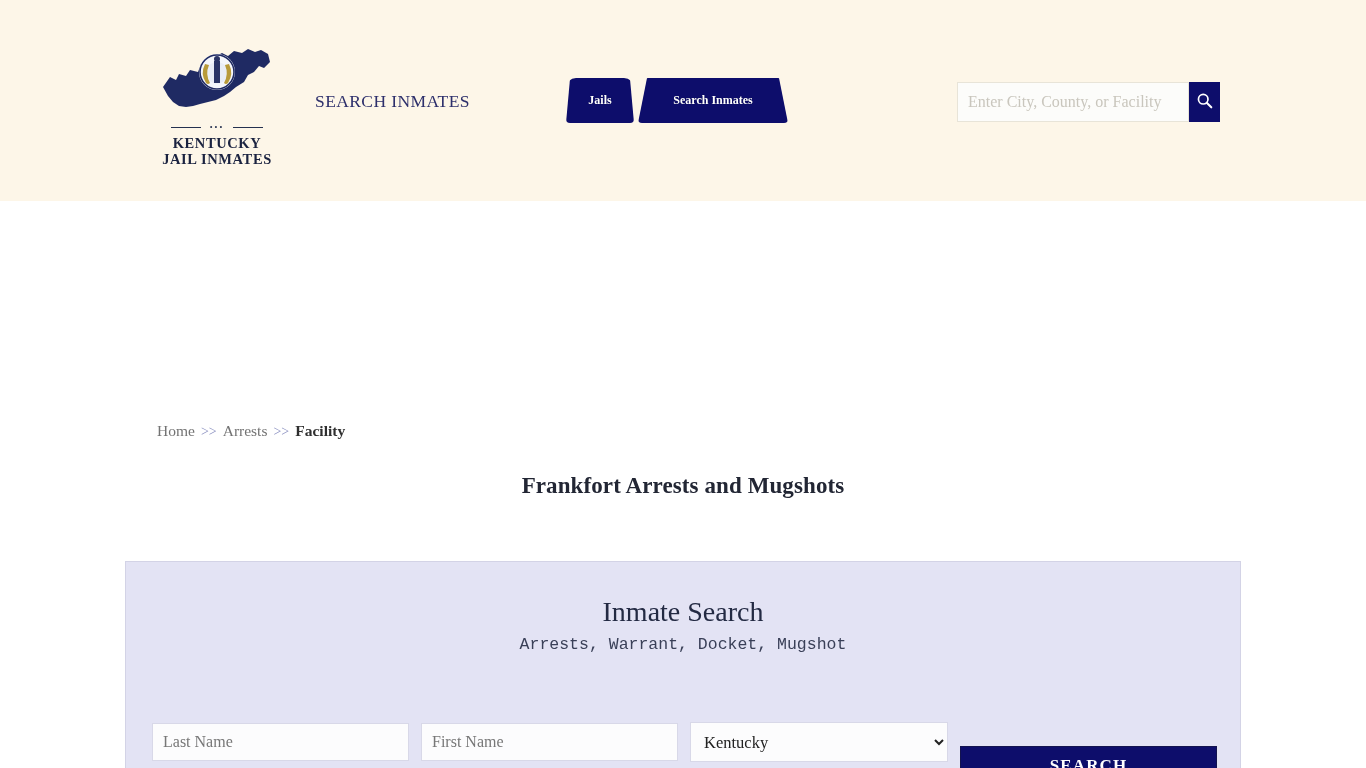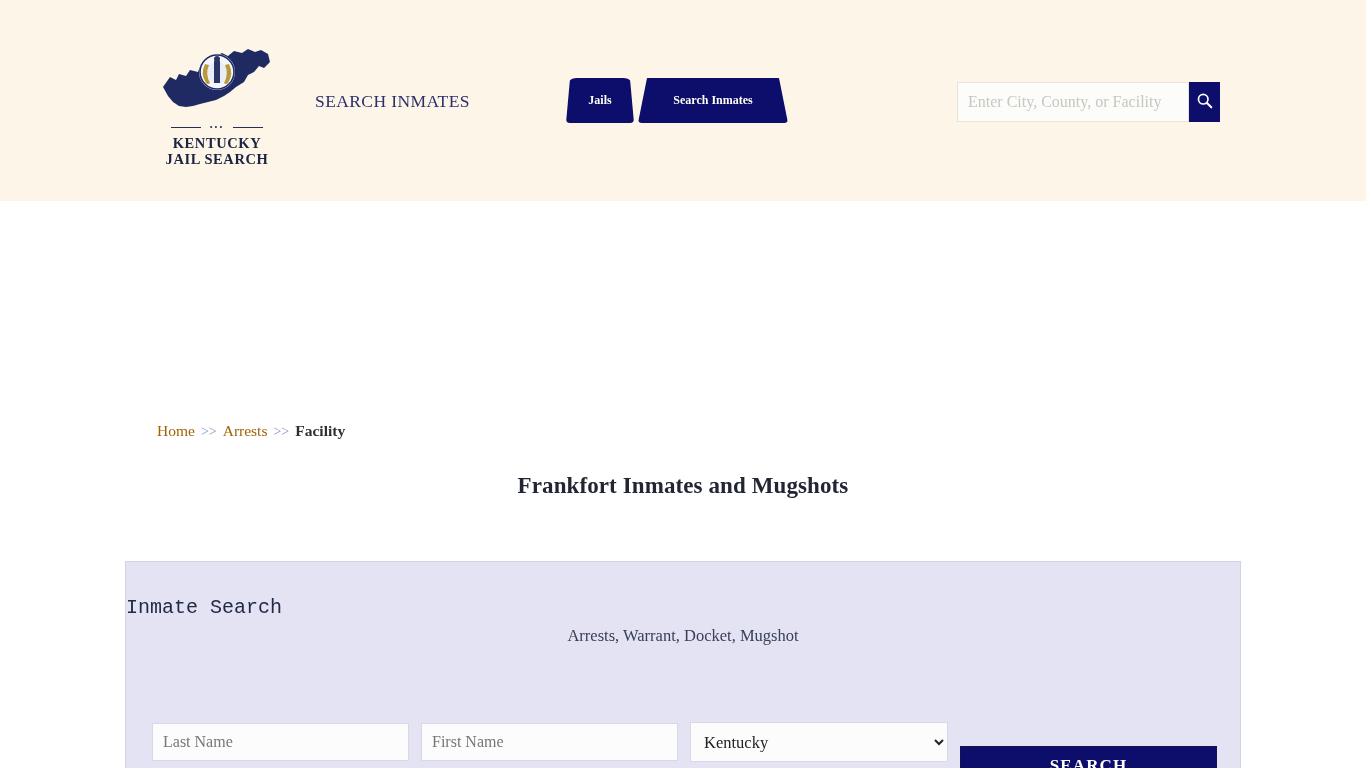--- a/index.html
+++ b/index.html
@@ -123,21 +123,21 @@
   
   .main { position: relative; width: 1366px; background:#fff; }
 
   .breadcrumb {
     position: absolute;
     left: 157px; top: 221px;
     font-size: 15.5px;
     color: #444;
     font-family: "Liberation Serif", serif;
   }
-  .breadcrumb a { color: #a16207; text-decoration: none; cursor: pointer; }
+  .breadcrumb a { color: #737373; text-decoration: none; cursor: pointer; }
   .breadcrumb .sep { color: #8a90c0; margin: 0 6px; font-size: 14px; }
   .breadcrumb .current { color: #2f2f2f; font-weight: bold; }
 
   .page-title {
     position: absolute;
     left: 0; top: 272px;
     width: 1366px;
     text-align: center;
     font-family: "Liberation Serif", serif;
     font-size: 23px;
@@ -148,30 +148,30 @@
 
   
   .search-panel {
     position: absolute;
     left: 125px; top: 360px;
     width: 1116px; height: 292px;
     background: #e3e3f4;
     border: 1px solid #d3d3e6;
   }
   .panel-title {
-    text-align: left;
-    font-family: Liberation Mono, monospace;
-    font-size: 20px;
+    text-align: center;
+    font-family: Liberation Serif, serif;
+    font-size: 28px;
     color: #232a43;
     margin-top: 34px;
     font-weight: normal;
   }
   .panel-sub {
     text-align: center;
-    font-family: Liberation Serif, serif;
+    font-family: Liberation Mono, monospace;
     font-size: 16.5px;
     color: #3a4058;
     margin-top: 7px;
   }
   .form-row {
     position: absolute;
     left: 26px; top: 136px;
     display: flex;
     align-items: center;
   }
@@ -229,21 +229,21 @@
           <rect x="54" y="17" width="6" height="22" fill="#2a3466"></rect>
           <circle cx="57" cy="15" r="3" fill="#2a3466"></circle>
           <path d="M45 20 q-5 10 1 19 q2 2 4 0 q-5 -9 -1 -18 z" fill="#b89a3a"></path>
           <path d="M69 20 q5 10 -1 19 q-2 2 -4 0 q5 -9 1 -18 z" fill="#b89a3a"></path>
         </svg>
       </span>
       <div class="brand-rule">
         <span class="brand-dots">•••</span>
       </div>
       <div class="brand-name">KENTUCKY</div>
-      <div class="brand-name">JAIL SEARCH</div>
+      <div class="brand-name">JAIL INMATES</div>
     </div>
 
     <div class="tagline">SEARCH INMATES</div>
 
     <nav class="nav-group">
       <button class="nav-btn jails">Jails</button>
       <button class="nav-btn inmates">Search Inmates</button>
     </nav>
 
     <div class="hdr-search">
@@ -260,21 +260,21 @@
 
   </div>
 </header>
 
 <main class="main">
 
   <div class="breadcrumb">
     <a>Home</a><span class="sep">&gt;&gt;</span><a>Arrests</a><span class="sep">&gt;&gt;</span><span class="current">Facility</span>
   </div>
 
-  <h1 class="page-title">Frankfort Inmates and Mugshots</h1>
+  <h1 class="page-title">Frankfort Arrests and Mugshots</h1>
 
   <section class="search-panel">
     <h2 class="panel-title">Inmate Search</h2>
     <div class="panel-sub">Arrests, Warrant, Docket, Mugshot</div>
 
     <form class="form-row">
       <input id="last-name" type="text" placeholder="Last Name" style="">
       <input id="first-name" type="text" placeholder="First Name" style="">
       <select>
         <option selected="">Kentucky</option>

